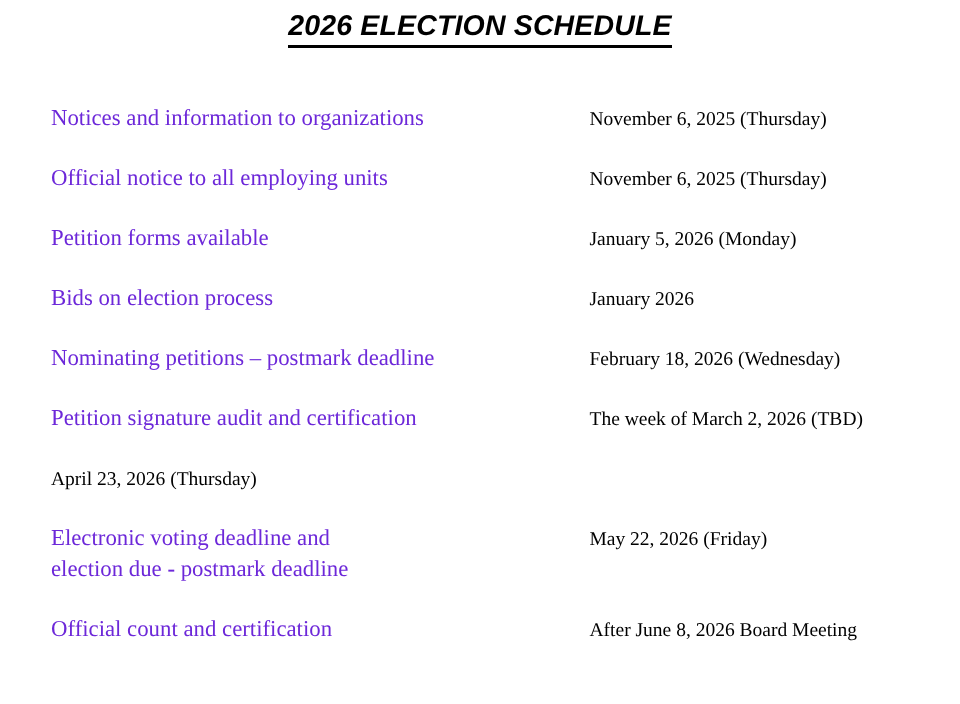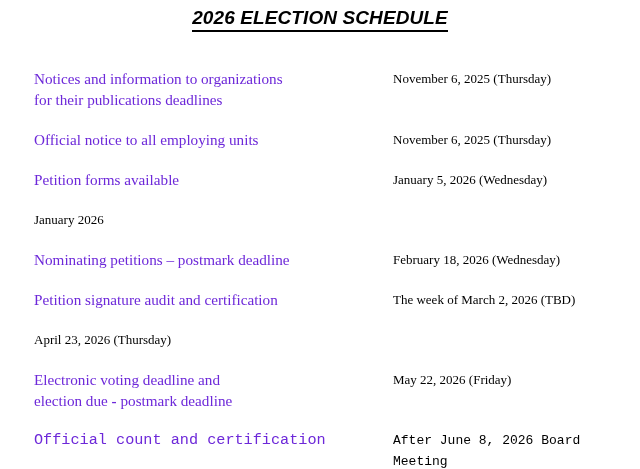--- a/index.html
+++ b/index.html
@@ -48,21 +48,20 @@
   }
   .row {
     position: relative;
     display: flex;
     flex-direction: row;
     align-items: flex-start;
     margin-bottom: 19px;
   }
   .row:last-child {
     margin-bottom: 0;
-    font-family: Liberation Mono, monospace;
   }
   .task {
     width: 359px;
     flex: 0 0 359px;
     font-size: 15.2px;
     line-height: 21px;
     color: #6d28d9;
   }
   .date {
     flex: 1 1 auto;
@@ -84,40 +83,42 @@
 
   <div class="doc-title">
     <span class="t">2026 ELECTION SCHEDULE</span>
   </div>
 
   <div class="schedule">
 
     <div class="row">
       <div class="task">
         <span>Notices and information to organizations</span>
-        <span class="line2">for their publications deadlines</span>
       </div>
       <div class="date">November 6, 2025 (Thursday)</div>
     </div>
 
     <div class="row">
       <div class="task">
         <span>Official notice to all employing units</span>
       </div>
       <div class="date">November 6, 2025 (Thursday)</div>
     </div>
 
     <div class="row">
       <div class="task">
         <span>Petition forms available</span>
       </div>
-      <div class="date">January 5, 2026 (Wednesday)</div>
+      <div class="date">January 5, 2026 (Monday)</div>
     </div>
 
     <div class="row">
+      <div class="task">
+        <span>Bids on election process</span>
+      </div>
       <div class="date">January 2026</div>
     </div>
 
     <div class="row">
       <div class="task">
         <span>Nominating petitions – postmark deadline</span>
       </div>
       <div class="date">February 18, 2026 (Wednesday)</div>
     </div>
 

